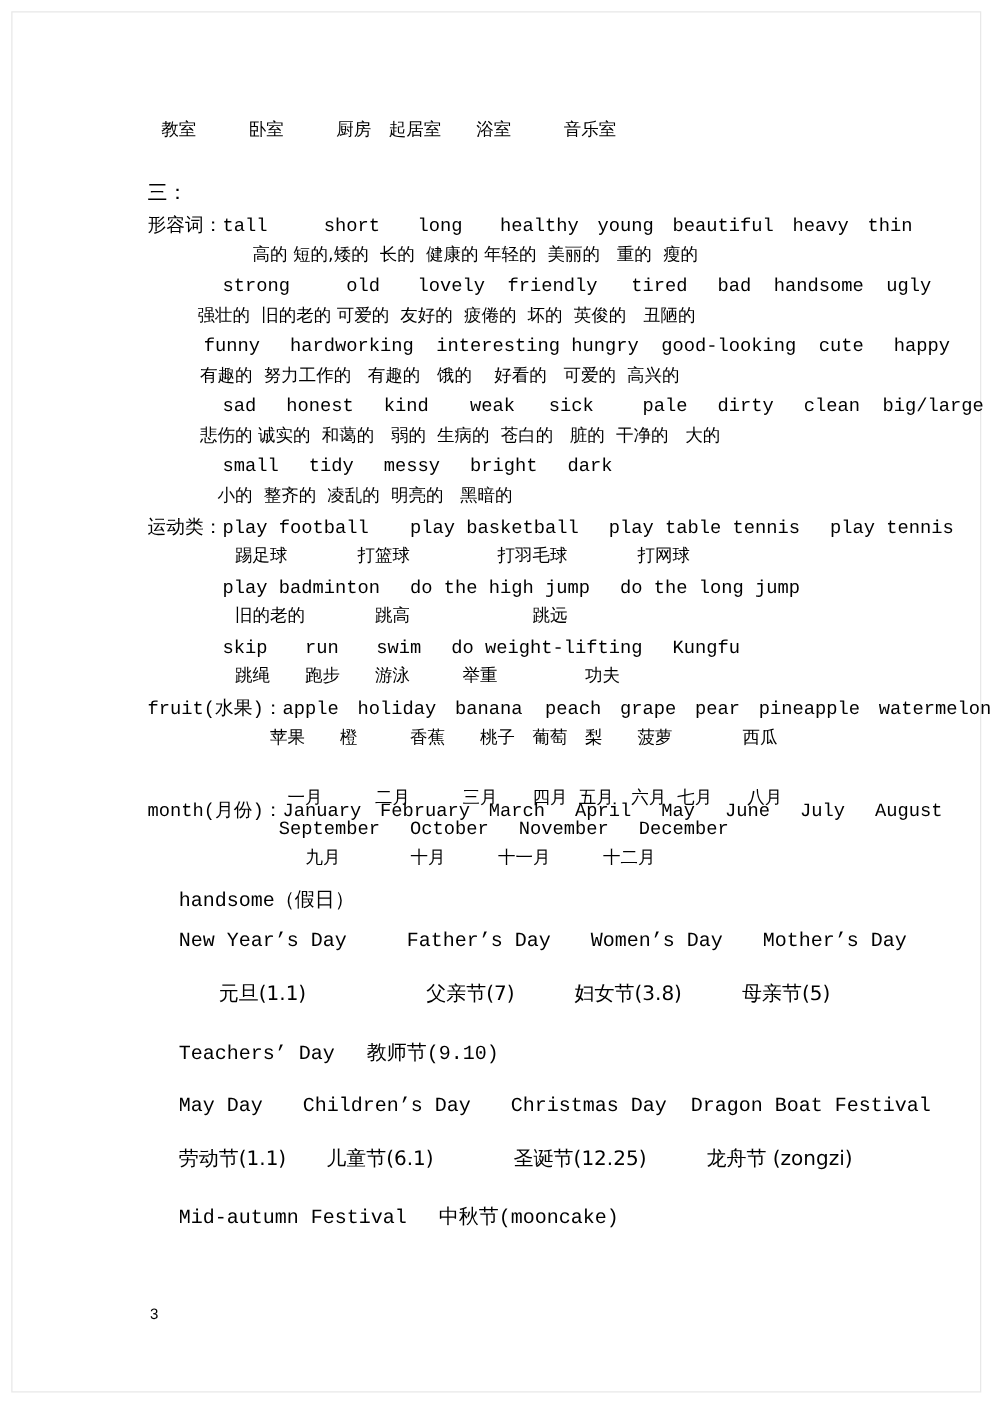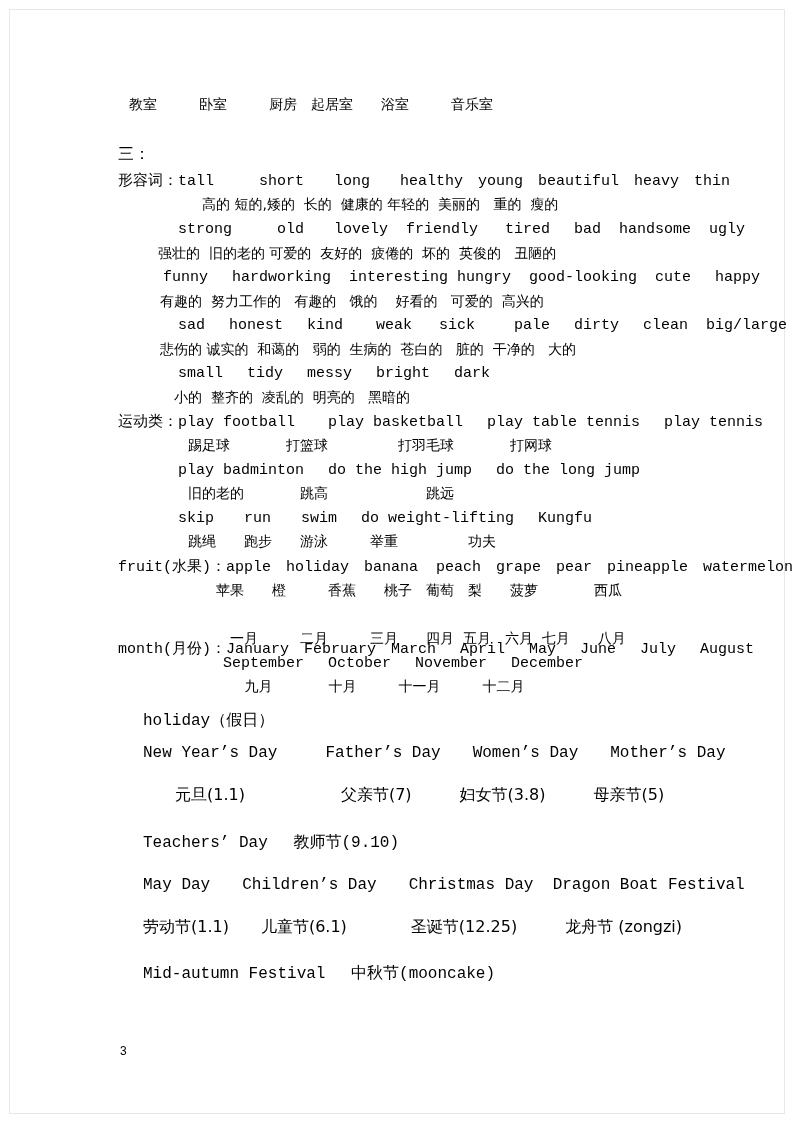--- a/index.html
+++ b/index.html
@@ -132,21 +132,21 @@
 
     <div class="abs line mix" id="fruit">fruit(水果)：apple　holiday　banana  peach　grape　pear　pineapple　watermelon</div>
     <div class="abs line cn" id="fruitcn">　　　　　　　苹果　　橙　　　香蕉　　桃子　葡萄　梨　　菠萝　　　　西瓜</div>
 
     <div class="abs line mix" id="month1">month(月份)：January　February　March　 April　 May　 June　 July　 August</div>
     <div class="abs line cn" id="month1cn">　　　　　　　　一月　　　二月　　　三月　　四月  五月　六月  七月　　八月</div>
 
     <div class="abs line mix" id="month2">　　　　　　　September　 October　 November　 December</div>
     <div class="abs line cn" id="month2cn">　　　　　　　　 九月　　　　十月　　　十一月　　　十二月</div>
 
-    <div class="abs line mix big" id="holiday">holiday（假日）</div>
+    <div class="abs line mix big" id="holiday">handsome（假日）</div>
 
     <div class="abs line mix big" id="hol1">New Year’s Day　　　Father’s Day　　Women’s Day　　Mother’s Day</div>
     <div class="abs line cn big" id="hol1cn">　　元旦(1.1)　　　　　　父亲节(7)　　　妇女节(3.8)　　　母亲节(5)</div>
 
     <div class="abs line mix big" id="hol2">Teachers’ Day　 教师节(9.10)</div>
 
     <div class="abs line mix big" id="hol3">May Day　　Children’s Day　　Christmas Day  Dragon Boat Festival</div>
     <div class="abs line cn big" id="hol3cn">劳动节(1.1)　　儿童节(6.1)　　　　圣诞节(12.25)　　　龙舟节 (zongzi)</div>
 
     <div class="abs line mix big" id="hol4">Mid-autumn Festival　 中秋节(mooncake)</div>

